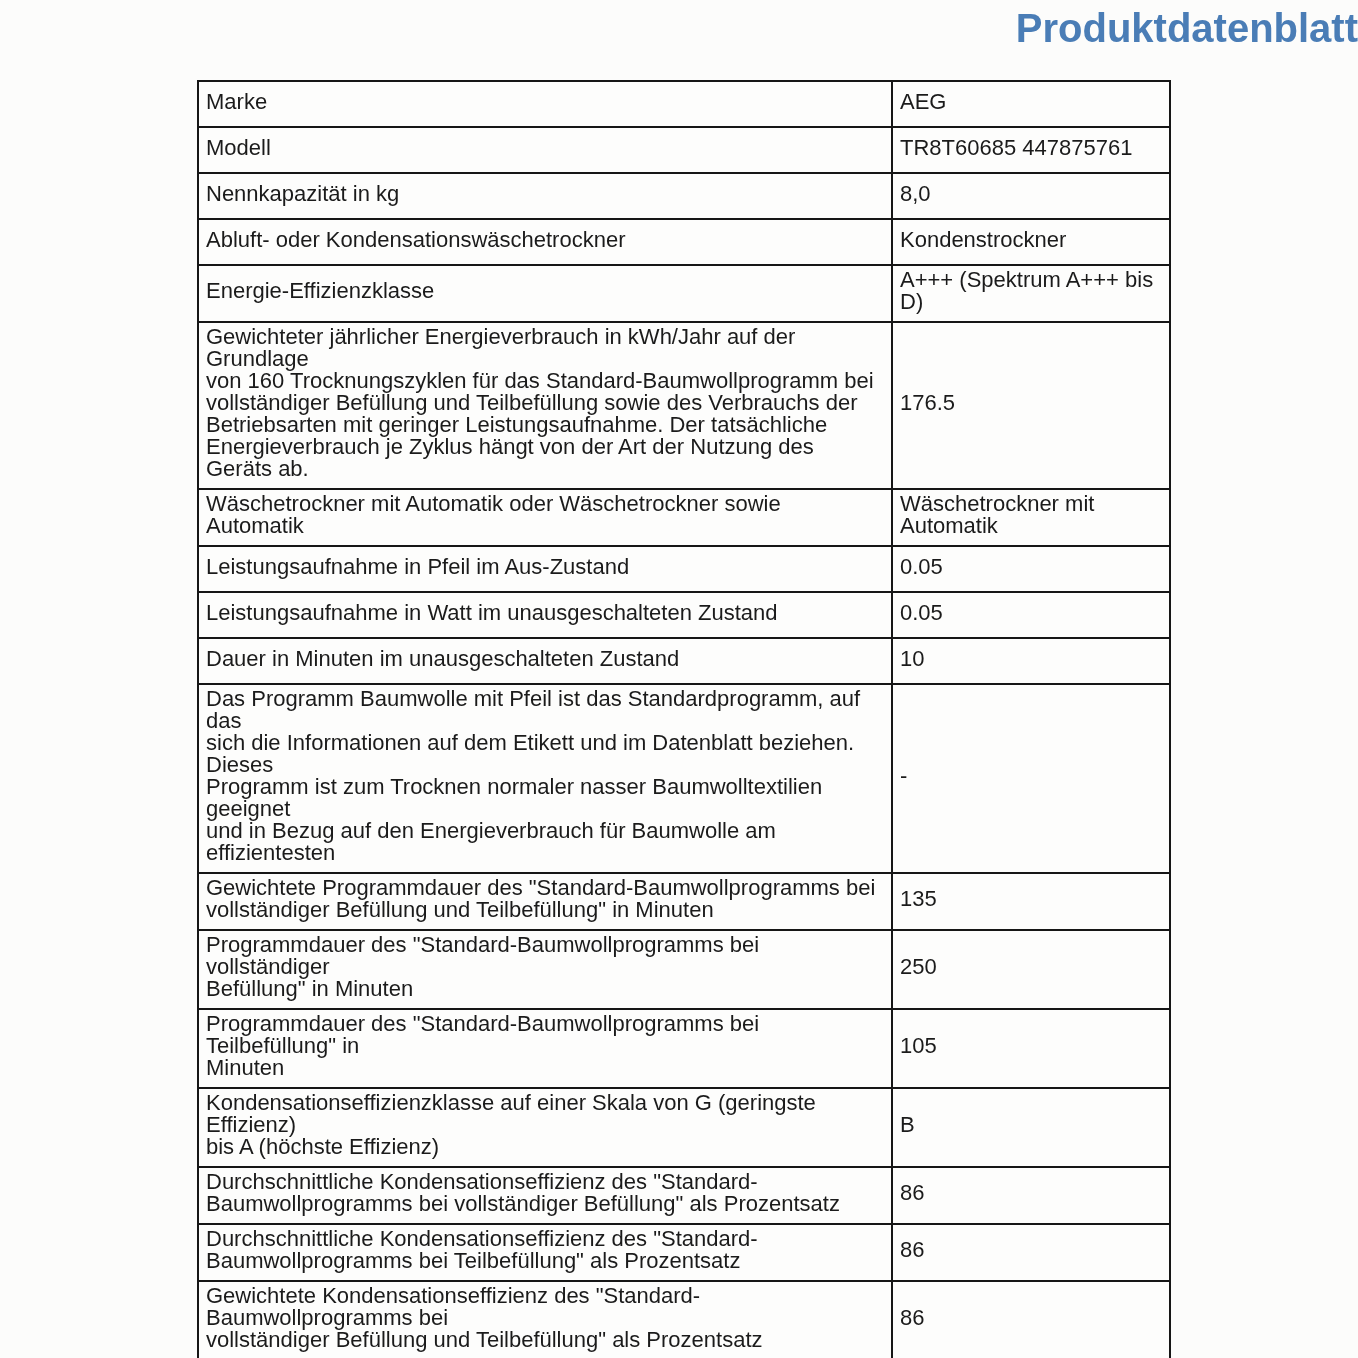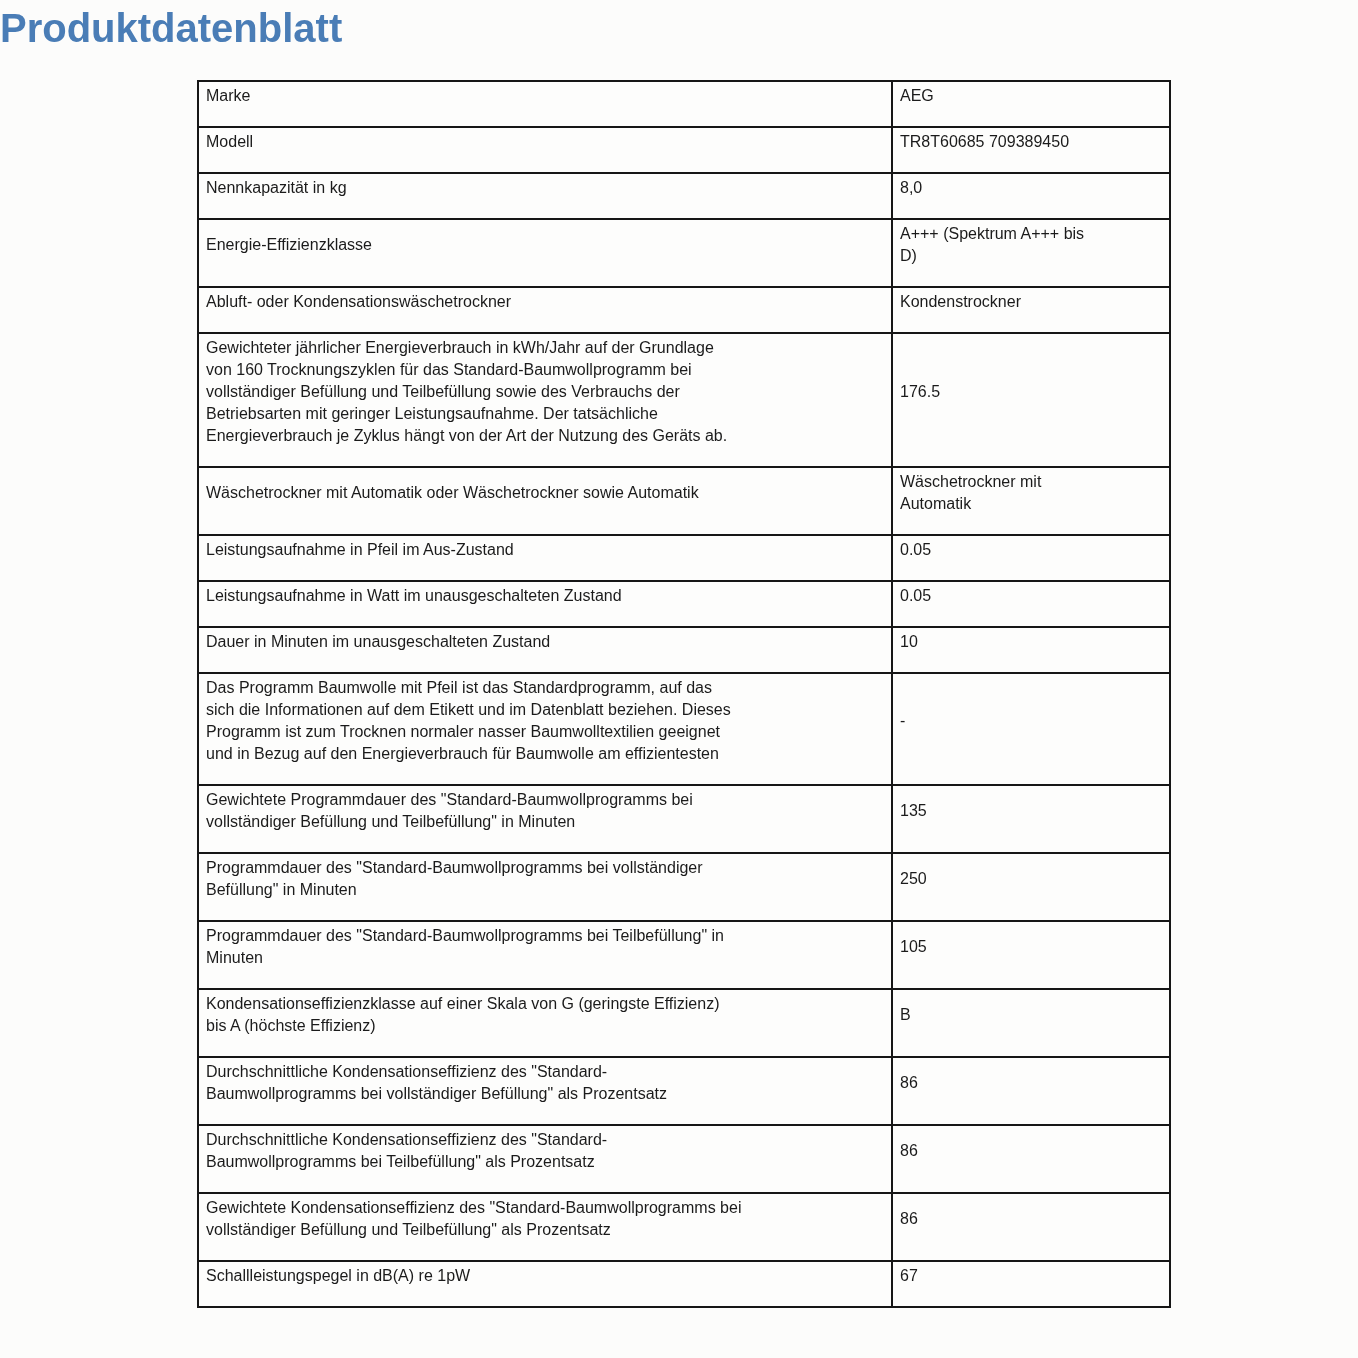--- a/index.html
+++ b/index.html
@@ -7,37 +7,37 @@
     padding: 0;
     background: #fcfcfb;
     width: 1358px;
     height: 1358px;
     font-family: "Liberation Sans", "DejaVu Sans", sans-serif;
     color: #1b1b1b;
     -webkit-font-smoothing: antialiased;
   }
   .page-title {
     margin: 6px 0 0 0;
-    text-align: left;
+    text-align: right;
     font-size: 40px;
     font-weight: bold;
     letter-spacing: 0px;
     font-family: "Liberation Sans", "DejaVu Sans", sans-serif;
   }
   table.datasheet {
     border-collapse: collapse;
     table-layout: fixed;
     margin: 29px 0 0 197px;
     width: 972px;
     background: #fdfdfc;
   }
   table.datasheet td {
     border: 2px solid #161616;
-    padding: 3px 8px 19px 7px;
-    font-size: 16px;
+    padding: 3px 8px 8px 7px;
+    font-size: 22px;
     line-height: 22px;
     vertical-align: middle;
     white-space: pre-line;
     word-wrap: break-word;
   }
   table.datasheet tr {
     height: 46px;
   }
   .col-label { width: 694px; }
   .col-value { width: 278px; }
@@ -52,34 +52,34 @@
     <col class="col-label">
     <col class="col-value">
   </colgroup>
   <tbody id="datasheet-body">
       <tr>
         <td>Marke</td>
         <td>AEG</td>
       </tr>
       <tr>
         <td>Modell</td>
-        <td>TR8T60685 709389450</td>
+        <td>TR8T60685 447875761</td>
       </tr>
       <tr>
         <td>Nennkapazität in kg</td>
         <td>8,0</td>
       </tr>
       <tr>
+        <td>Abluft- oder Kondensationswäschetrockner</td>
+        <td>Kondenstrockner</td>
+      </tr>
+      <tr>
         <td>Energie-Effizienzklasse</td>
         <td>A+++ (Spektrum A+++ bis
 D)</td>
-      </tr>
-      <tr>
-        <td>Abluft- oder Kondensationswäschetrockner</td>
-        <td>Kondenstrockner</td>
       </tr>
       <tr>
         <td>Gewichteter jährlicher Energieverbrauch in kWh/Jahr auf der Grundlage
 von 160 Trocknungszyklen für das Standard-Baumwollprogramm bei
 vollständiger Befüllung und Teilbefüllung sowie des Verbrauchs der
 Betriebsarten mit geringer Leistungsaufnahme. Der tatsächliche
 Energieverbrauch je Zyklus hängt von der Art der Nutzung des Geräts ab.</td>
         <td>176.5</td>
       </tr>
       <tr>

